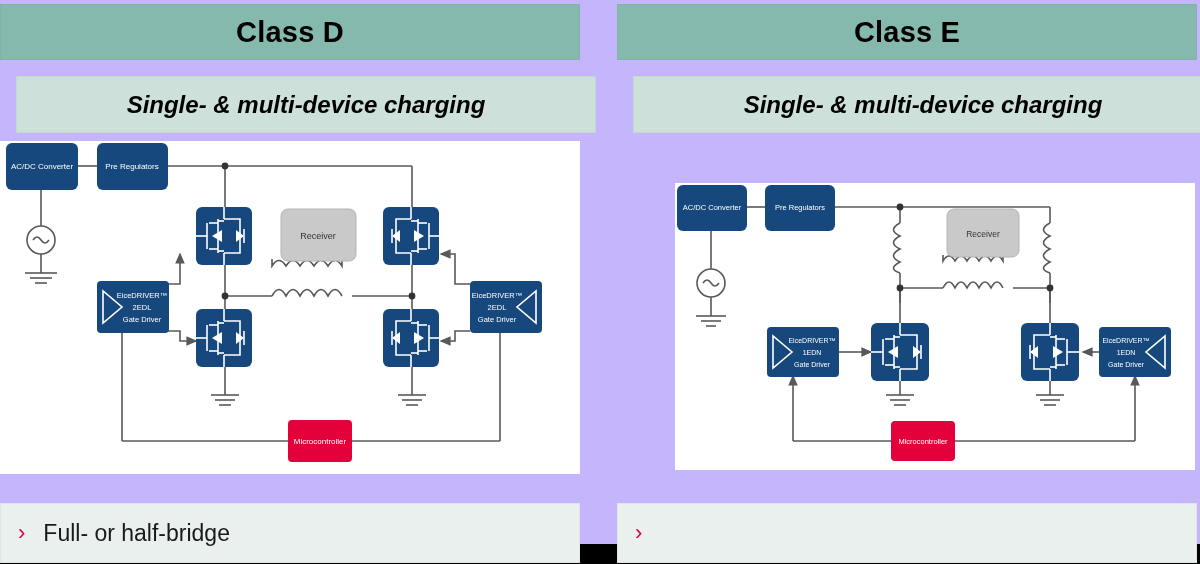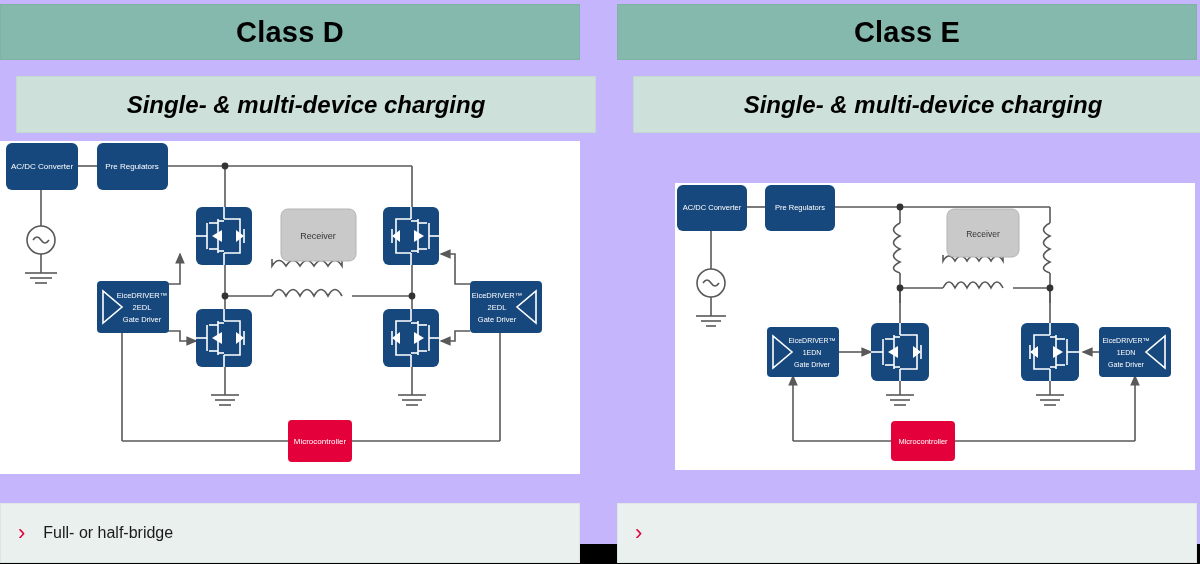--- a/index.html
+++ b/index.html
@@ -17,21 +17,21 @@
 
   .sub{position:absolute;left:0;top:76px;width:580px;height:57px;
        background:#cde0da;border:1px solid #c2d8d1;box-sizing:border-box;
        display:flex;align-items:center;justify-content:center;margin-left:16px;}
   .sub-txt{font-size:24px;font-weight:bold;font-style:italic;color:#000;}
 
   .cap{position:absolute;left:0;top:503px;width:580px;height:60px;
        background:#e9f0ee;border:1px solid #dde6e3;box-sizing:border-box;
        display:flex;align-items:center;}
   .cap-bullet{color:#e4003a;font-size:22px;margin-left:17px;margin-right:18px;line-height:1;}
-  .cap-txt{font-size:16px;color:#1a1a1a;}
+  .cap-txt{font-size:23px;color:#1a1a1a;}
 
   
   .panel{position:absolute;background:#fff;}
   .panel-d{left:0;top:141px;width:580px;height:333px;}
   .panel-e{left:58px;top:42px;width:520px;height:287px;}
 
   .panel svg{display:block;width:100%;height:100%;}
 </style>
 </head>
 <body>

